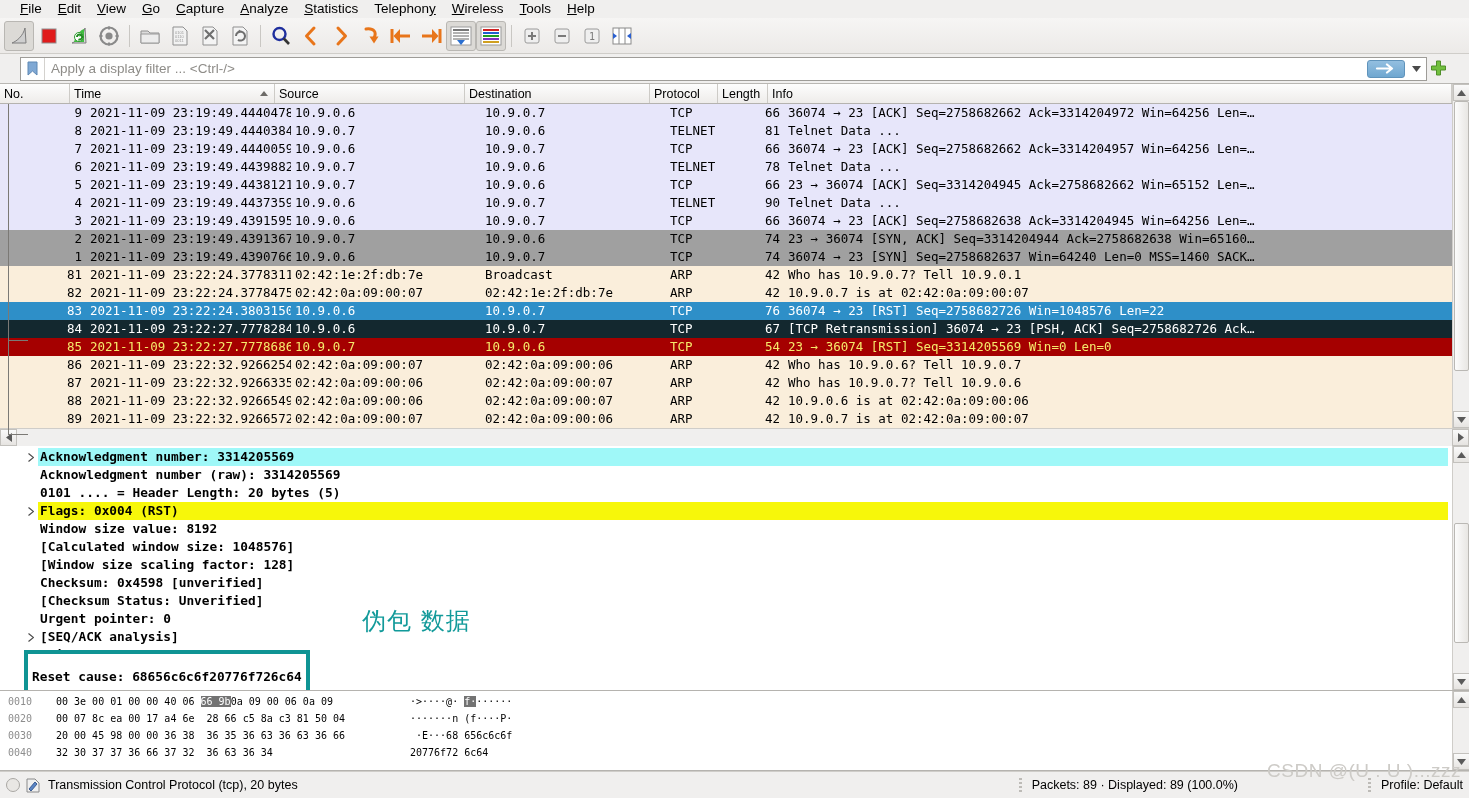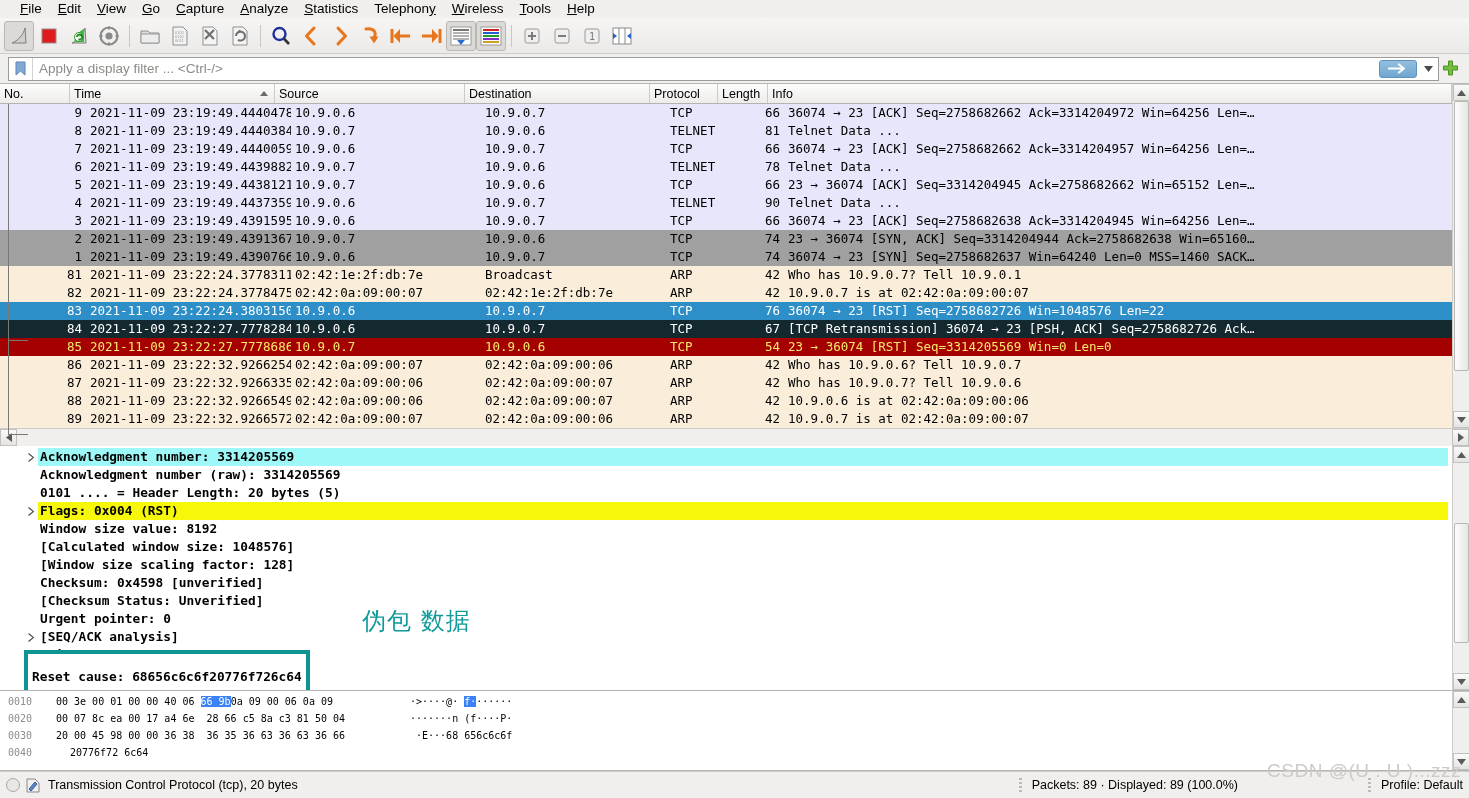--- a/index.html
+++ b/index.html
@@ -47,21 +47,21 @@
     position: relative;
   }
   .tb-btn.pressed { background:#dcdad6; border:1px solid #b9b7b3; }
   .tb-sep { width: 1px; height: 22px; background: #c9c7c3; margin: 0 5px; }
   .tb-btn svg { display:block; }
 
   
   .filterbar {
     height: 30px; flex: 0 0 30px;
     display: flex; align-items: center;
-    padding: 0 8px;
+    padding: 0 20px;
     background: #f0efee;
     border-bottom: 1px solid #b9b7b3;
   }
   .filter-input {
     flex: 1 1 auto;
     height: 24px;
     background: #fff;
     border: 1px solid #9e9c98;
     display: flex; align-items: center;
     margin-right: 0;
@@ -236,21 +236,21 @@
     display:flex;
     background:#fff;
     border-bottom: 1px solid #b5b3af;
     min-height:0;
   }
   .hex-body { flex:1 1 auto; font-family:"DejaVu Sans Mono", monospace; font-size:10px; padding-top:2px; overflow:hidden; }
   .hex-row { height: 17px; display:flex; align-items:center; white-space:pre; line-height:17px; }
   .hex-off { color:#8d8d8d; width: 56px; flex:0 0 56px; padding-left: 8px; }
   .hex-bytes { width: 340px; flex:0 0 340px; }
   .hex-ascii { padding-left: 14px; }
-  .hx-sel { background:#3b82f6; color:#fff; }
+  .hx-sel { background:#737373; color:#fff; }
 
   
   .statusbar {
     flex: 1 1 auto;
     display:flex; align-items:center;
     background:#f0efee;
     border-top: 1px solid #cfcdc9;
     position: relative;
     padding: 0 6px;
     font-size: 12.5px;
@@ -783,21 +783,21 @@
           </svg>
       </div>
     </div>
   </div>
 
   <div class="hex-wrap">
     <div class="hex-body" id="hex-body">
         <div class="hex-row"><span class="hex-off">0010</span><span class="hex-bytes"><span>00 3e 00 01 00 00 40 06</span> <span class="hx-sel">66 9b</span><span>0a 09 00 06 0a 09</span></span><span class="hex-ascii"><span>·&gt;····@·</span> <span class="hx-sel">f·</span><span>······</span></span></div>
         <div class="hex-row"><span class="hex-off">0020</span><span class="hex-bytes"><span>00 07 8c ea 00 17 a4 6e</span>  <span>28 66 c5 8a c3 81 50 04</span></span><span class="hex-ascii"><span>·······n (f····P·</span></span></div>
         <div class="hex-row"><span class="hex-off">0030</span><span class="hex-bytes"><span>20 00 45 98 00 00 36 38</span>  <span>36 35 36 63 36 63 36 66</span></span><span class="hex-ascii"><span> ·E···68 656c6c6f</span></span></div>
-        <div class="hex-row"><span class="hex-off">0040</span><span class="hex-ascii"><span>20776f72 6c64</span></span></div>
+        <div class="hex-row"><span class="hex-off">0040</span><span class="hex-bytes"><span>32 30 37 37 36 66 37 32</span>  <span>36 63 36 34</span></span><span class="hex-ascii"><span>20776f72 6c64</span></span></div>
       </div>
     <div class="vscroll">
       <div class="vs-arrow">
         <svg width="9" height="6" viewBox="0 0 9 6">
             <path d="M4.5 0 L9 6 L0 6 Z" fill="#5a5a5a"></path>
           </svg>
       </div>
       <div class="vs-track"></div>
       <div class="vs-arrow">
         <svg width="9" height="6" viewBox="0 0 9 6">

